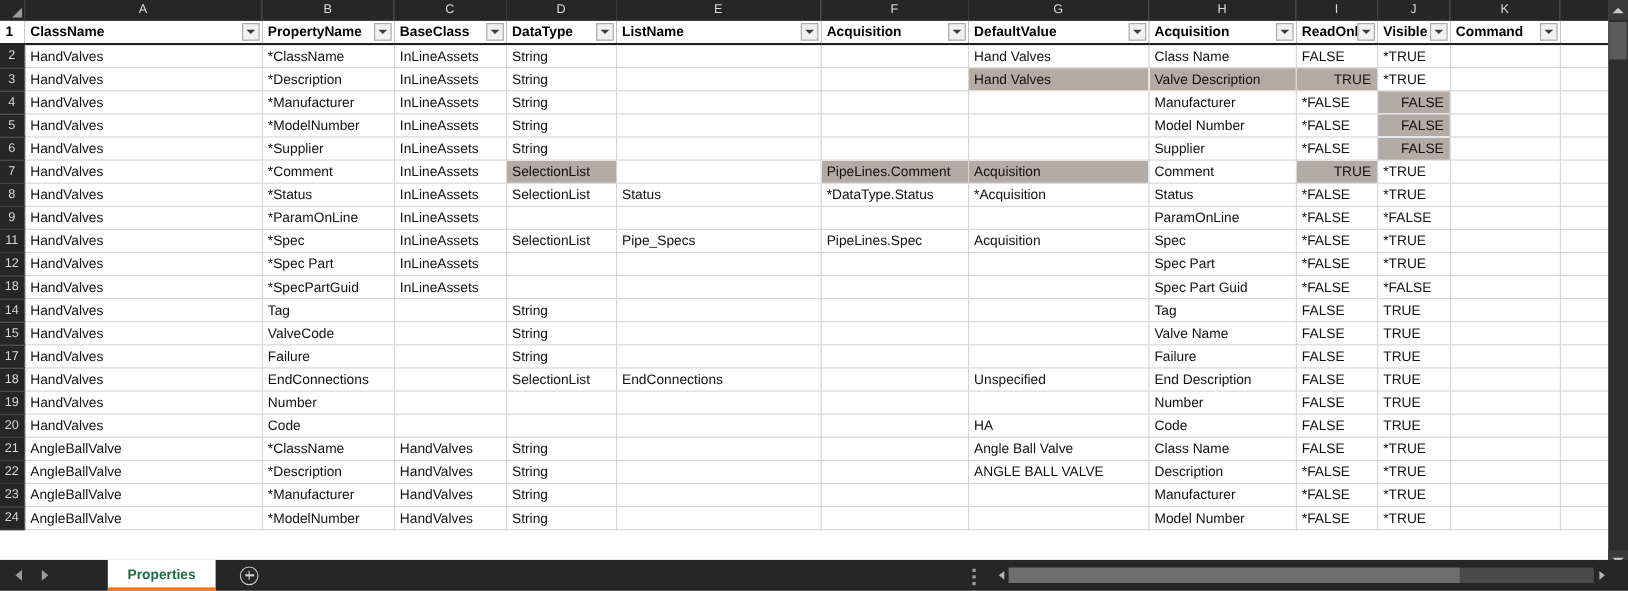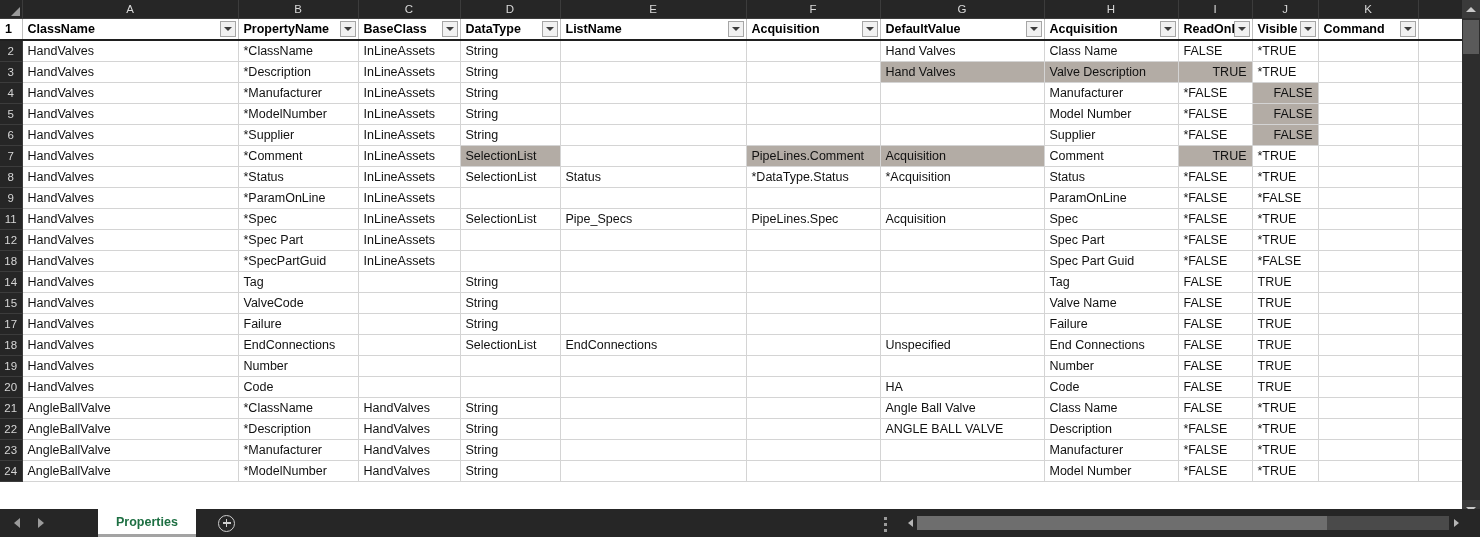--- a/index.html
+++ b/index.html
@@ -80,21 +80,21 @@
 
   
   .bottom { position:absolute; left:0; bottom:0; width:1480px; height:28px; background:#262626; }
   .navarrows { position:absolute; left:14px; top:0; height:28px; display:flex; align-items:center; gap:18px; }
   .navarrows .la { width:0;height:0;border-top:5px solid transparent;border-bottom:5px solid transparent;border-right:6px solid #9b9b9b; }
   .navarrows .ra { width:0;height:0;border-top:5px solid transparent;border-bottom:5px solid transparent;border-left:6px solid #9b9b9b; }
   .tabstrip { position:absolute; left:98px; top:0; height:28px; display:flex; align-items:flex-start; }
   .tab {
     height:28px; background:#ffffff; color:#1d6f42; font-size:12.5px; font-weight:bold;
     padding:0 18px; display:flex; align-items:center;
-    border-bottom:3px solid #a3a3a3;
+    border-bottom:3px solid #f97316;
   }
   .addsheet { position:absolute; left:218px; top:0; height:28px; display:flex; align-items:center; }
   .addsheet .circ {
     width:17px;height:17px;border:1.5px solid #cfcfcf;border-radius:50%;
     position:relative;
   }
   .addsheet .circ:before, .addsheet .circ:after {
     content:""; position:absolute; background:#cfcfcf;
   }
   .addsheet .circ:before { left:3.5px; top:6.7px; width:8px; height:1.5px; }
@@ -403,21 +403,21 @@
           </tr>
           <tr class="datarow">
             <td class="rownum">18</td>
             <td class="cell">HandValves</td>
             <td class="cell">EndConnections</td>
             <td class="cell"></td>
             <td class="cell">SelectionList</td>
             <td class="cell">EndConnections</td>
             <td class="cell"></td>
             <td class="cell">Unspecified</td>
-            <td class="cell">End Connections</td>
+            <td class="cell">End Description</td>
             <td class="cell">FALSE</td>
             <td class="cell">TRUE</td>
             <td class="cell"></td>
             <td class="cell"></td>
           </tr>
           <tr class="datarow">
             <td class="rownum">19</td>
             <td class="cell">HandValves</td>
             <td class="cell">Number</td>
             <td class="cell"></td>

